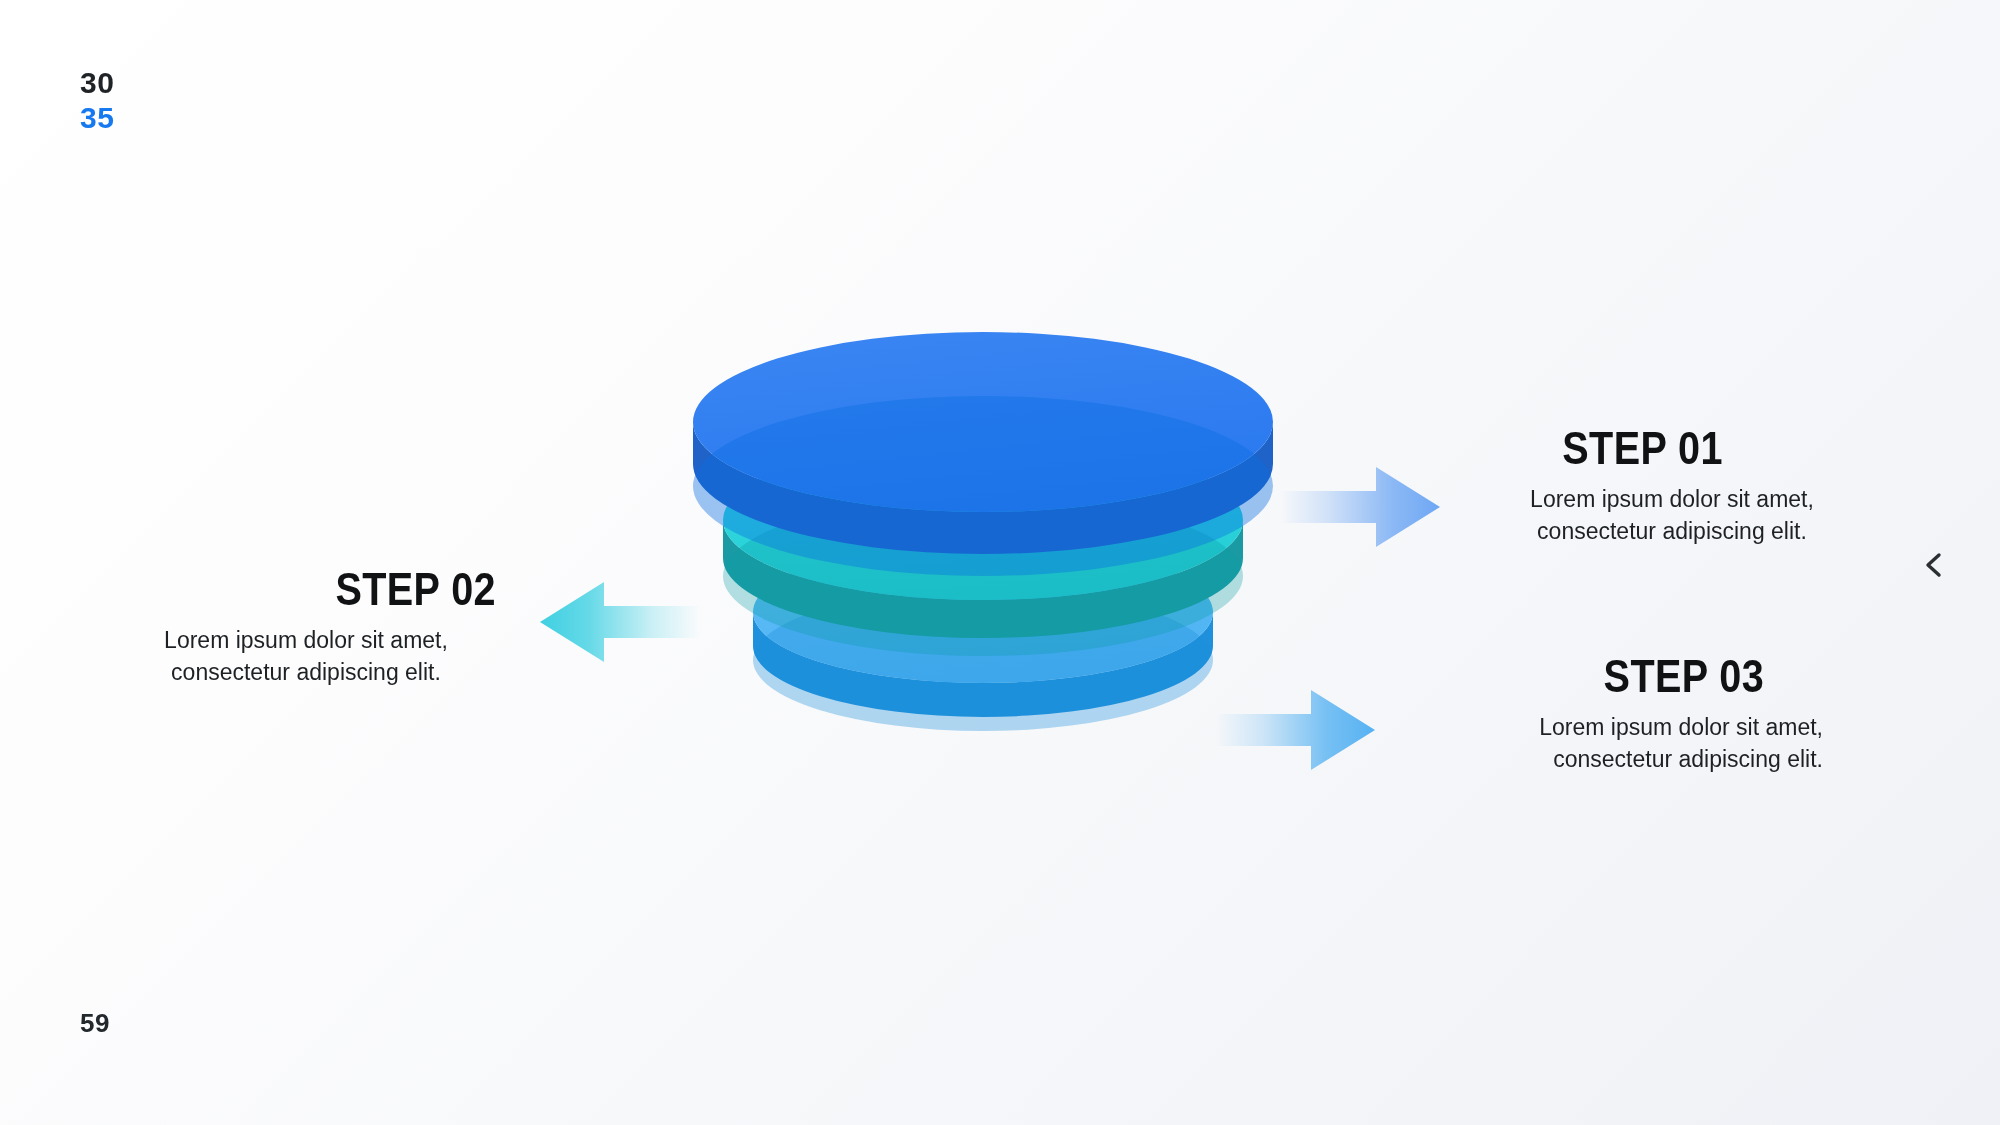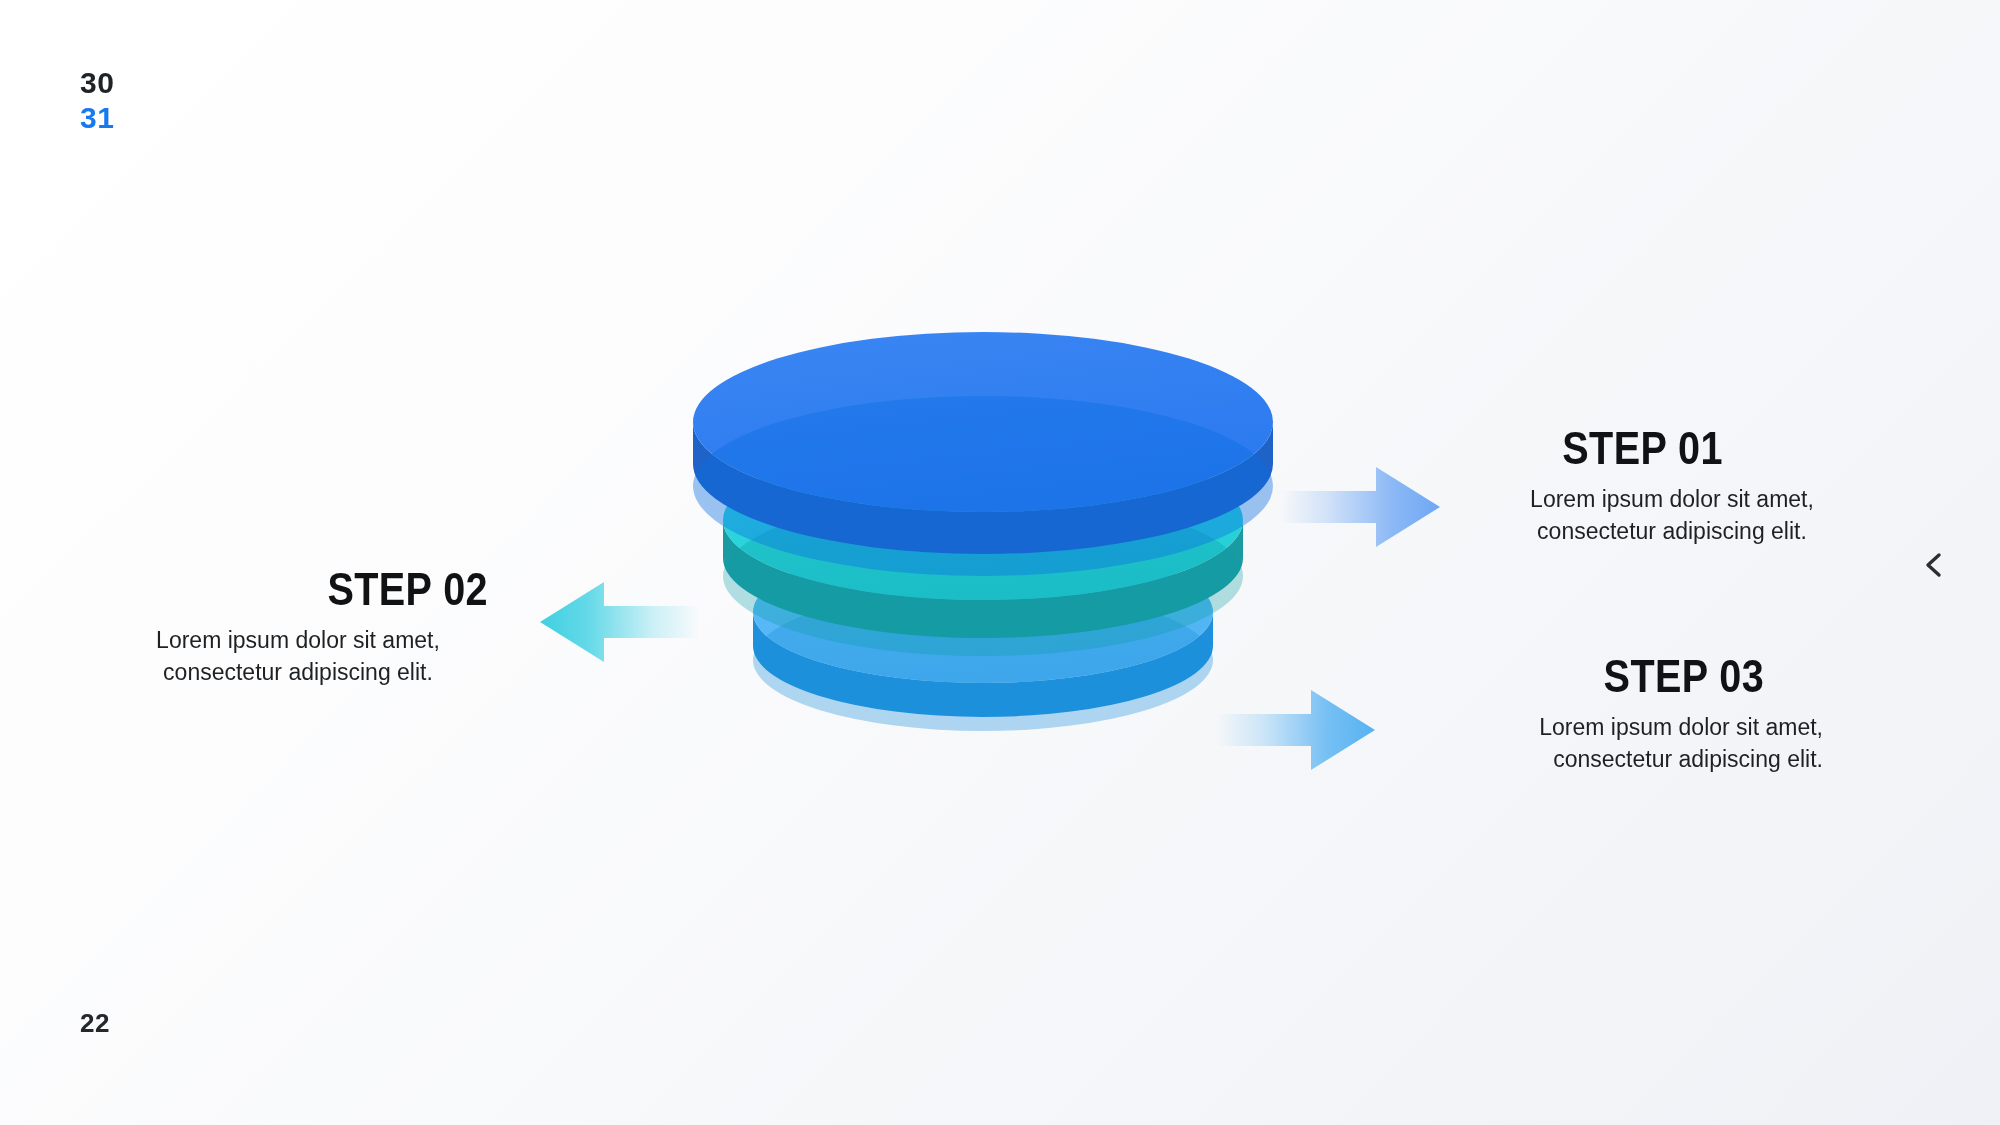--- a/index.html
+++ b/index.html
@@ -96,38 +96,38 @@
     font-size: 23px;
     line-height: 1.38;
     color: #1d2124;
     margin: 0;
     white-space: pre-line;
   }
 
   #step-01-block { left: 1462px; top: 424px; width: 420px; text-align: center; }
   #step-01-block .step-title { transform-origin: left center; }
 
-  #step-02-block { left: 108px; top: 565px; width: 380px; text-align: right; }
+  #step-02-block { left: 116px; top: 565px; width: 380px; text-align: right; }
   #step-02-block .step-title { transform-origin: right center; }
   #step-02-block .step-desc { text-align: center; }
 
   #step-03-block { left: 1403px; top: 652px; width: 420px; text-align: right; }
   #step-03-block .step-title { transform-origin: left center; }
 </style>
 </head>
 <body>
 
 <div id="slide">
 
   <div id="year-badge">
     <span class="yr-top">30</span>
-    <span class="yr-bot">31</span>
-  </div>
-
-  <div id="page-number">22</div>
+    <span class="yr-bot">35</span>
+  </div>
+
+  <div id="page-number">59</div>
 
   <div id="nav-prev">
     <svg width="32" height="32" viewBox="0 0 32 32">
       <polyline points="20,6 9,16 20,26" fill="none" stroke="#2b2f33" stroke-width="3.4" stroke-linecap="round" stroke-linejoin="round"></polyline>
     </svg>
   </div>
 
   <div id="disc-stack">
     <svg viewBox="0 0 700 560" preserveAspectRatio="none">
       <defs>

